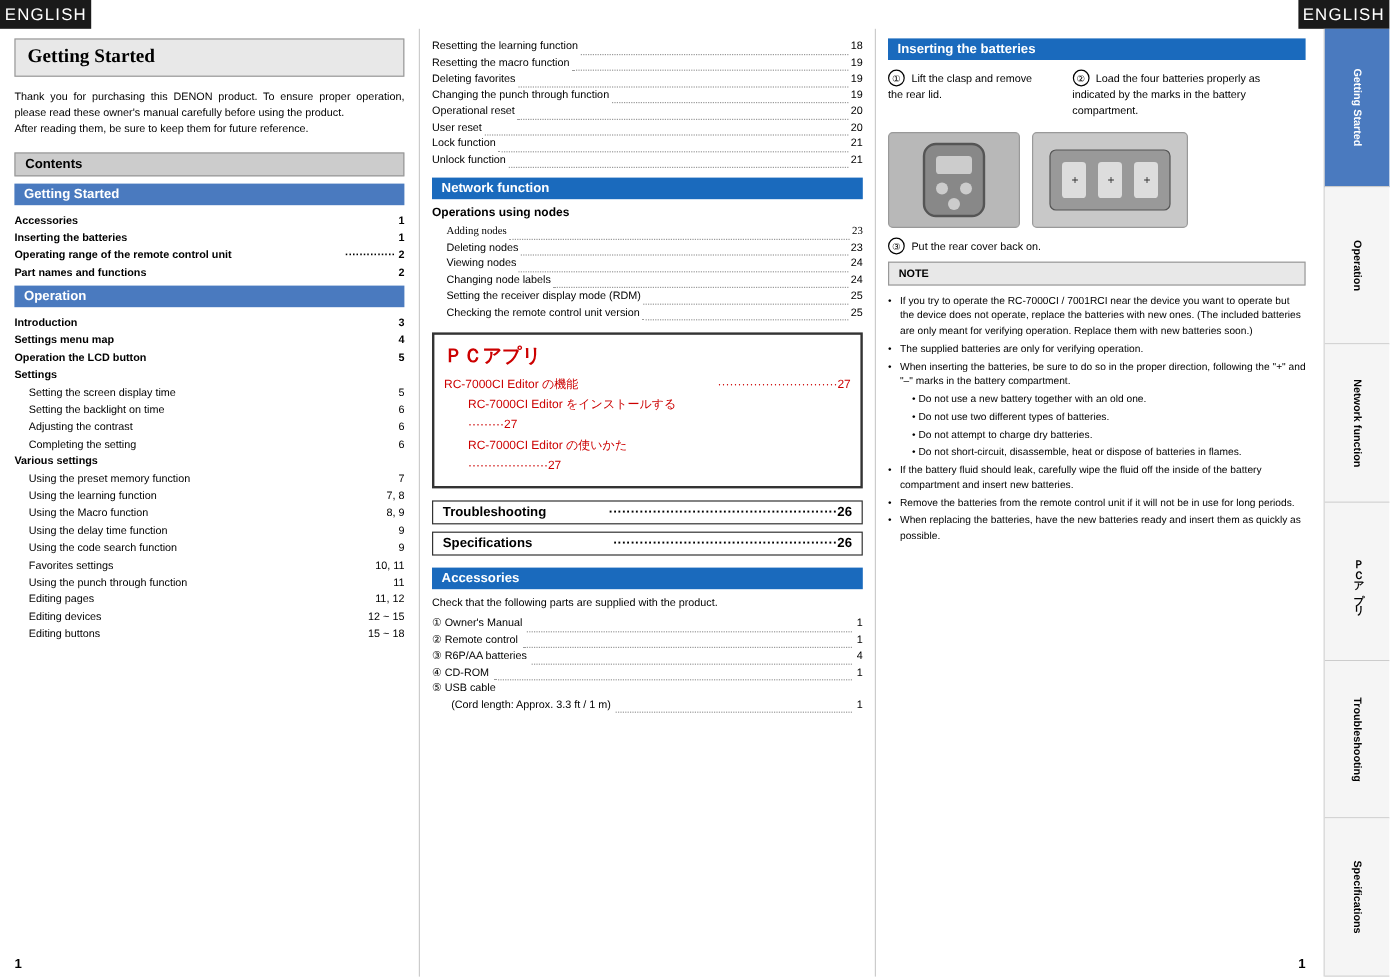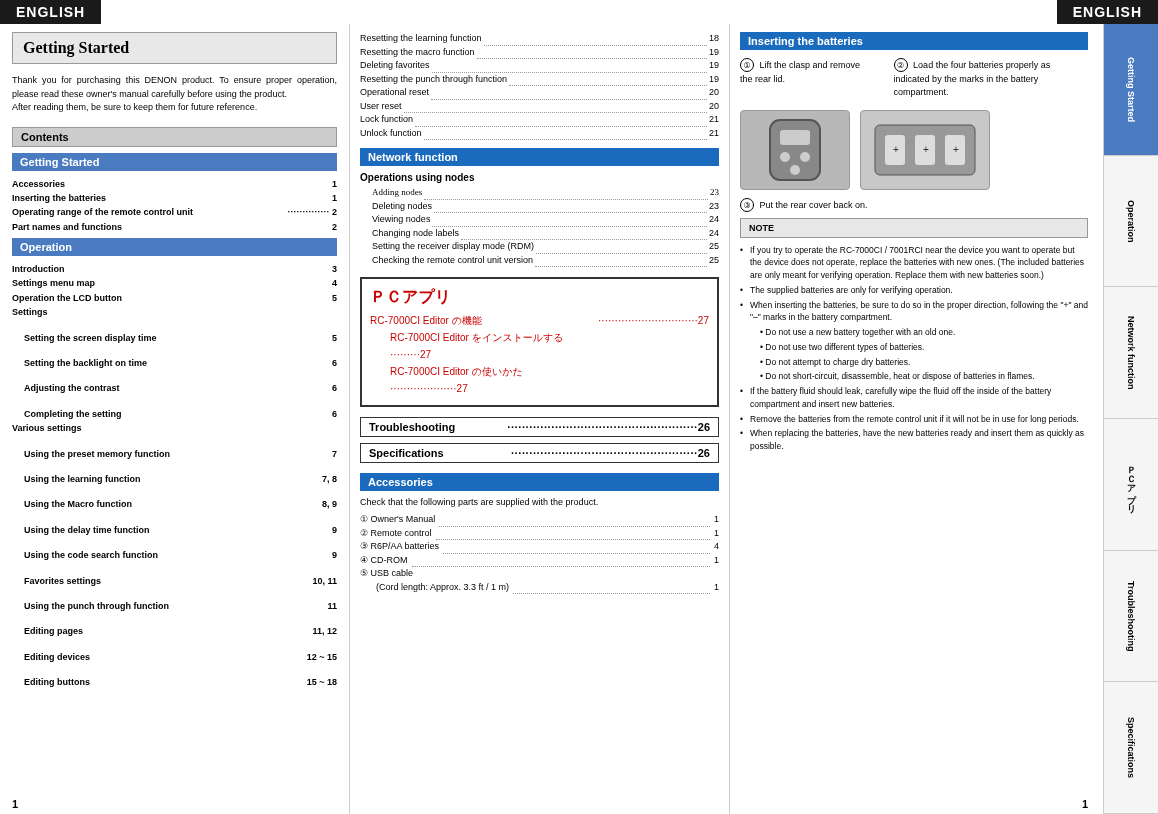--- a/index.html
+++ b/index.html
@@ -17,22 +17,22 @@
     .header {
       display: flex;
       justify-content: space-between;
       background: #fff;
       padding: 0;
     }
     .header-left, .header-right {
       background: #1a1a1a;
       color: #fff;
       font-size: 14px;
-      font-weight: bold;
-      padding: 4px 16px;
+      font-weight: normal;
+      padding: 4px 4px;
       letter-spacing: 1px;
     }
 
     
     .main-content {
       display: flex;
       flex: 1;
     }
 
     
@@ -82,22 +82,21 @@
       font-size: 9px;
       line-height: 1.6;
       display: flex;
       justify-content: space-between;
     }
     .contents-item.bold {
       font-weight: bold;
     }
     .contents-item.indent {
       padding-left: 12px;
-      font-weight: bold;
-      margin-top: 11px;
+      font-weight: normal;
     }
 
     
     .mid-col {
       width: 380px;
       padding: 8px 10px;
       border-right: 1px solid #ccc;
     }
 
     .network-section {
@@ -418,21 +417,21 @@
         <span>Resetting the macro function</span>
           <span style="flex:1; border-bottom:1px dotted #999; margin:0 2px; align-self:flex-end;"></span>
           <span>19</span>
       </div>
       <div class="mid-toc-line">
         <span>Deleting favorites</span>
           <span style="flex:1; border-bottom:1px dotted #999; margin:0 2px; align-self:flex-end;"></span>
           <span>19</span>
       </div>
       <div class="mid-toc-line">
-        <span>Resetting the punch through function</span>
+        <span>Changing the punch through function</span>
           <span style="flex:1; border-bottom:1px dotted #999; margin:0 2px; align-self:flex-end;"></span>
           <span>19</span>
       </div>
       <div class="mid-toc-line">
         <span>Operational reset</span>
           <span style="flex:1; border-bottom:1px dotted #999; margin:0 2px; align-self:flex-end;"></span>
           <span>20</span>
       </div>
       <div class="mid-toc-line">
         <span>User reset</span>

